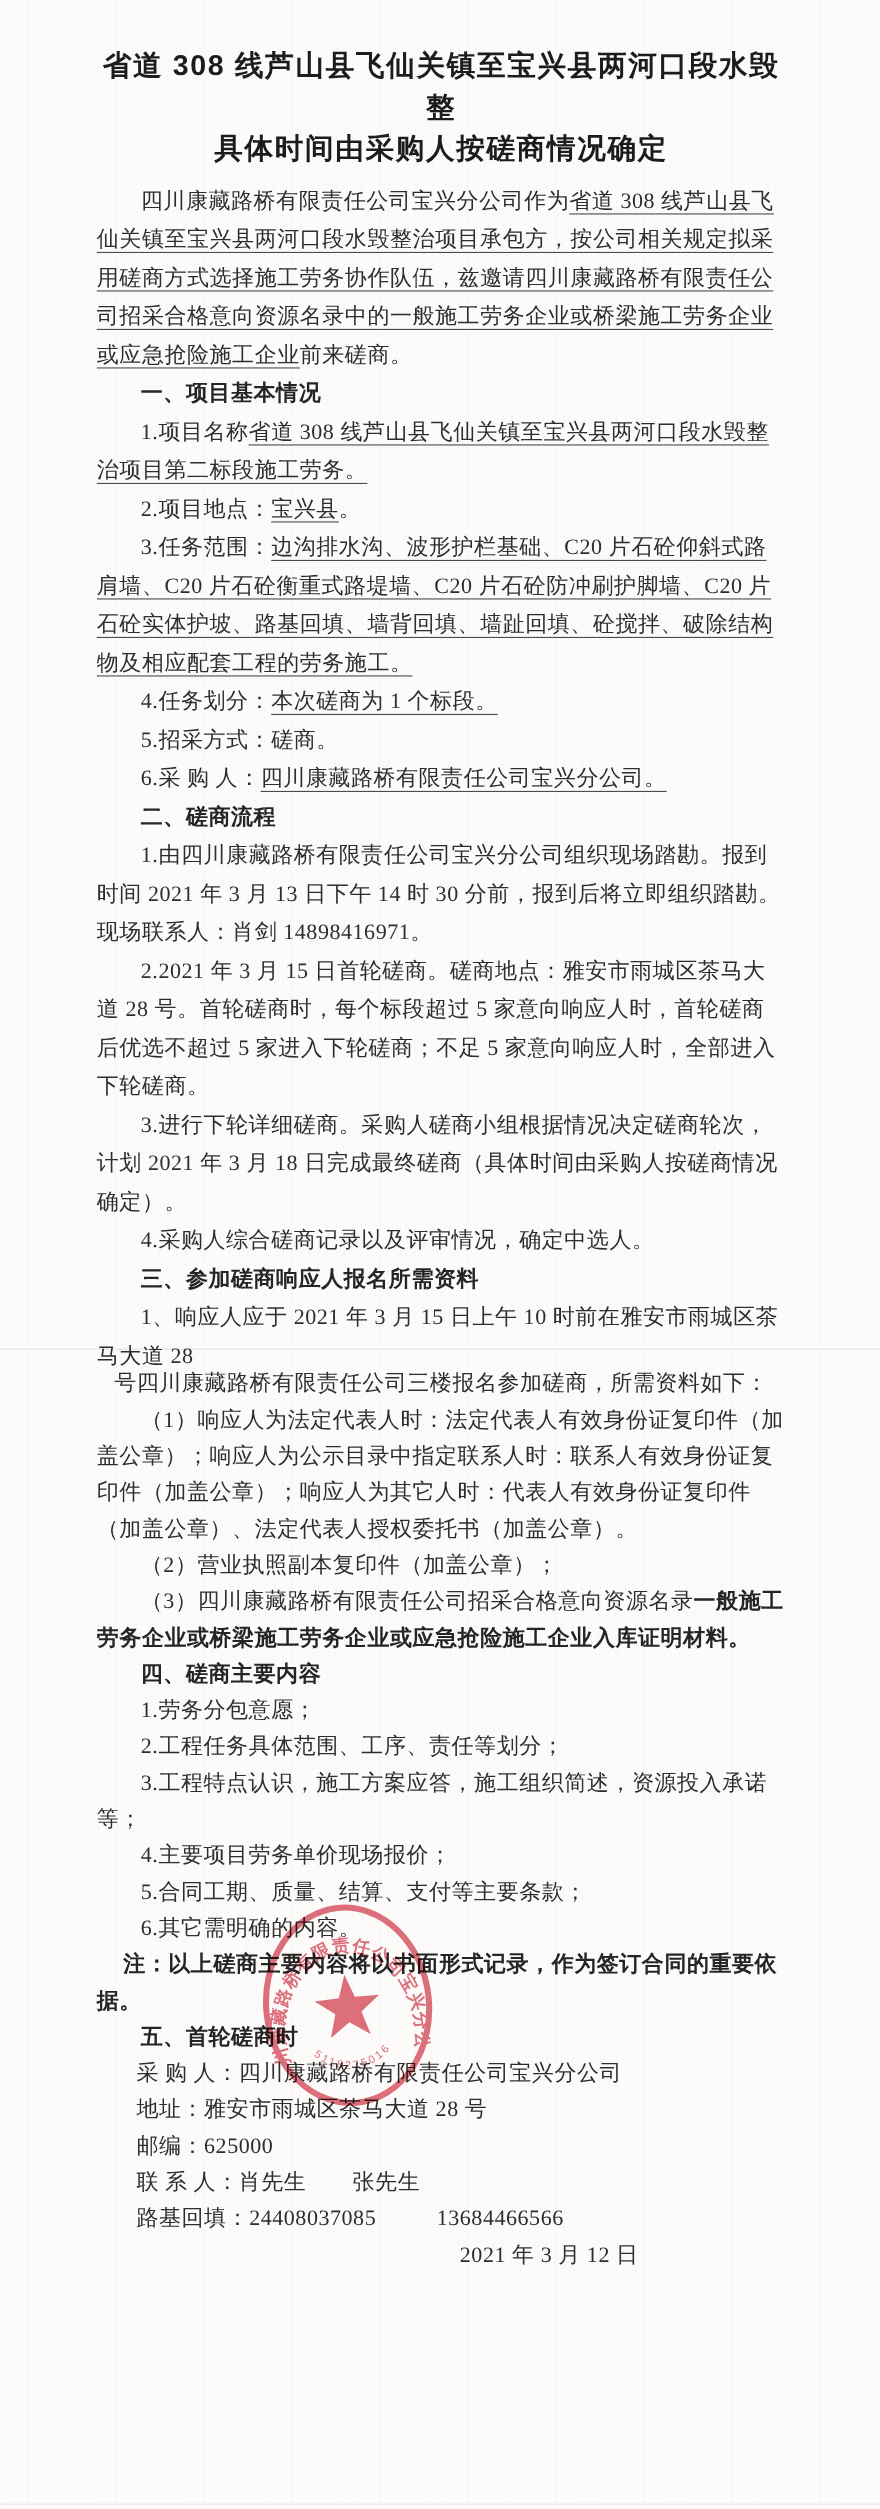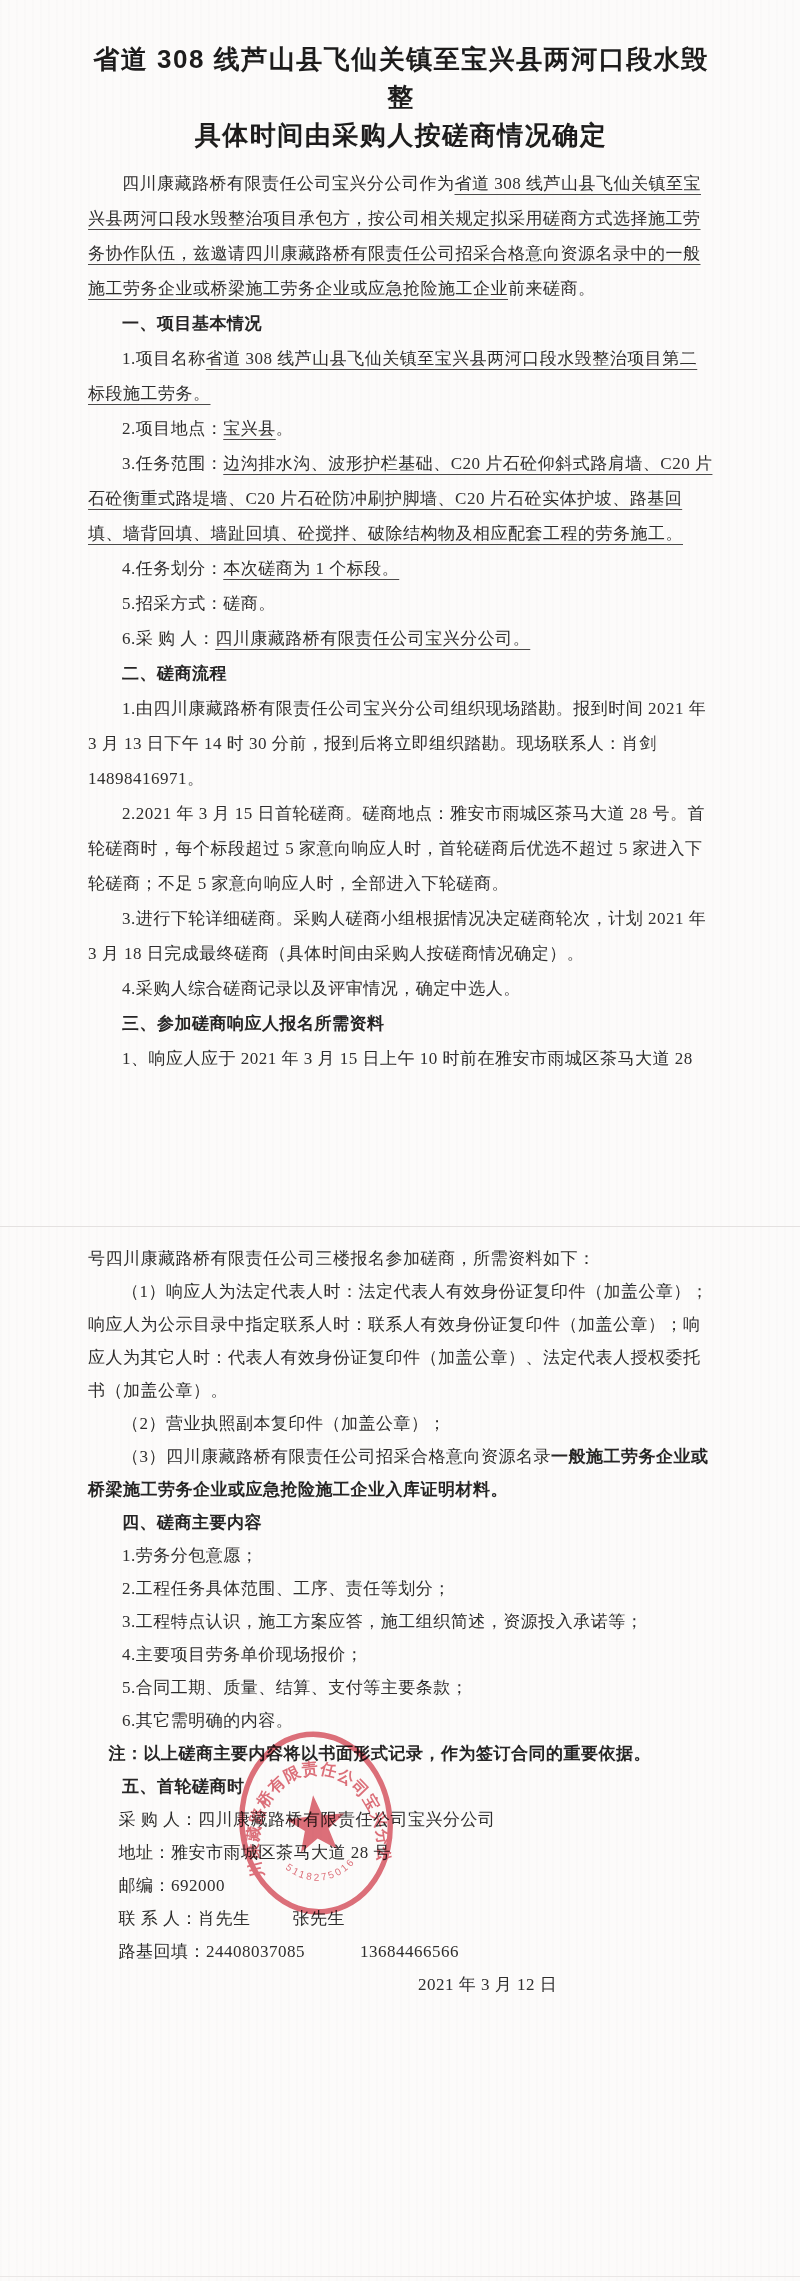--- a/index.html
+++ b/index.html
@@ -19,23 +19,23 @@
   .page-2 { top:1228px; height:1049px; padding:14px 86px 0 88px; border-bottom:1px solid #eae7e6; }
 
   .doc-title {
     margin:0 0 12px 0;
     font-family:"Liberation Sans","DejaVu Sans",sans-serif;
     font-weight:bold; color:#1d1c1c;
     font-size:26px; line-height:38px; text-align:center; letter-spacing:1.5px;
   }
   .doc-title span { display:block; }
 
-  p { margin:0; font-size:17px; line-height:35px; text-indent:2em; letter-spacing:0.5px; }
+  p { margin:0; font-size:20px; line-height:35px; text-indent:2em; letter-spacing:0.5px; }
   .page-2 p { line-height:33px; }
-  .noindent { text-indent:0; }
+  .noindent { text-indent:0;text-align:center; }
   .heading {
     font-family:Liberation Sans, sans-serif;
     font-weight:bold; color:#262525; letter-spacing:0.5px;
   }
   .u { text-decoration:underline; text-underline-offset:5px; text-decoration-thickness:1px; text-decoration-color:#4c4b4a; }
   .b { font-family:"Liberation Sans","DejaVu Sans",sans-serif; font-weight:bold; color:#262525; }
   .note-line { text-indent:1.2em; }
   .contact-line { text-indent:1.8em; line-height:32px; }
   .gap-sm { display:inline-block; width:42px; }
   .gap-md { display:inline-block; width:55px; }
@@ -96,21 +96,21 @@
     <p>2.工程任务具体范围、工序、责任等划分；</p>
     <p>3.工程特点认识，施工方案应答，施工组织简述，资源投入承诺等；</p>
     <p>4.主要项目劳务单价现场报价；</p>
     <p>5.合同工期、质量、结算、支付等主要条款；</p>
     <p>6.其它需明确的内容。</p>
     <p class="heading note-line">注：以上磋商主要内容将以书面形式记录，作为签订合同的重要依据。</p>
 
     <p class="heading">五、首轮磋商时</p>
     <p class="contact-line">采 购 人：四川康藏路桥有限责任公司宝兴分公司</p>
     <p class="contact-line">地址：雅安市雨城区茶马大道 28 号</p>
-    <p class="contact-line">邮编：692000</p>
+    <p class="contact-line">邮编：625000</p>
     <p class="contact-line"><span>联 系 人：</span><span>肖先生</span><span class="gap-sm"></span><span>张先生</span></p>
     <p class="contact-line"><span>路基回填：</span><span>24408037085</span><span class="gap-md"></span><span>13684466566</span></p>
 
     <p class="date-line">2021 年 3 月 12 日</p>
   </div>
 
   <svg class="seal" viewBox="0 0 156 186" aria-hidden="true">
     <defs>
       <path id="sealTopArc" d="M 21 141 A 60 74 0 1 1 135 141" fill="none"></path>
       <path id="sealBotArc" d="M 30 115 A 52 58 0 0 0 126 115" fill="none"></path>

